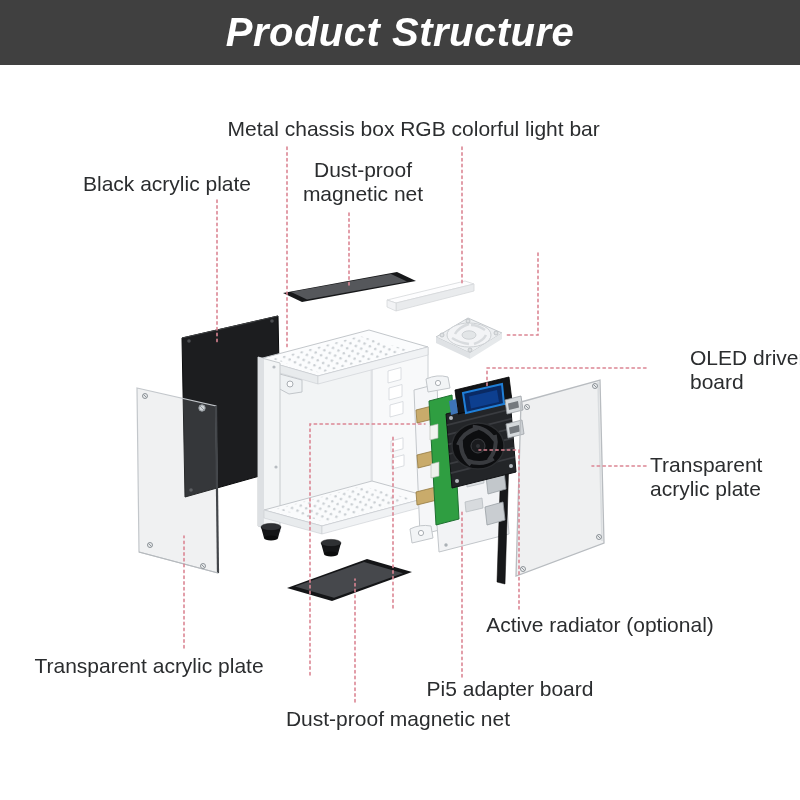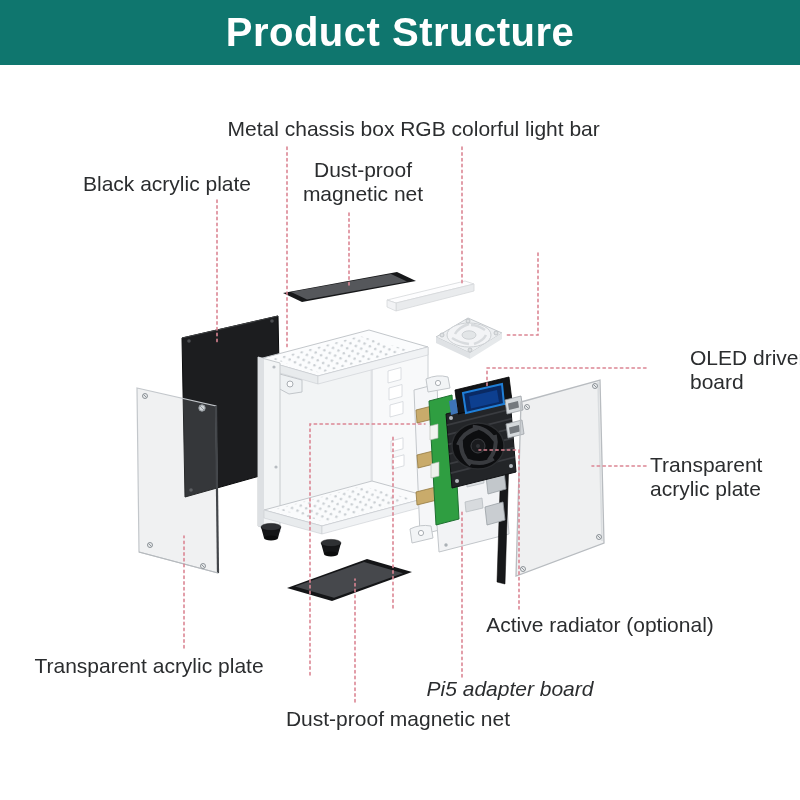--- a/index.html
+++ b/index.html
@@ -14,31 +14,31 @@
   .ctr{transform:translateX(-50%);text-align:center;}
   #lbl-chassis{left:311px;top:116px;}
   #lbl-rgb{left:500px;top:116px;}
   #lbl-black-plate{left:167px;top:171px;}
   #lbl-net-top{left:363px;top:158px;width:140px;}
   #lbl-fan{left:552px;top:225px;}
   #lbl-oled{left:650px;top:346px;width:138px;margin-left:40px;}
   #lbl-plate-right{left:650px;top:453px;width:138px;}
   #lbl-radiator{left:600px;top:612px;}
   #lbl-raspi{left:364px;top:610px;width:118px;}
-  #lbl-adapter{left:510px;top:676px;font-style:italic;}
+  #lbl-adapter{left:510px;top:676px;}
   #lbl-acrylic{left:305px;top:677px;}
   #lbl-net-bottom{left:398px;top:706px;}
   #lbl-plate-left{left:149px;top:653px;}
 </style>
 </head>
 <body>
 
 <div id="stage">
 
-  <div id="banner" style="background: #0f766e; color: rgb(255, 255, 255);">
+  <div id="banner" style="background: #404040; color: rgb(255, 255, 255); font-style: italic;">
     <span class="title">Product Structure</span>
   </div>
 
   <svg id="diagram-svg" viewBox="0 0 800 800" xmlns="http://www.w3.org/2000/svg">
     <defs>
       <pattern id="perf" width="9" height="8" patternUnits="userSpaceOnUse" patternTransform="rotate(-15)">
         <circle cx="2.2" cy="2.2" r="1.25" fill="#c9ced2"></circle>
         <circle cx="6.7" cy="6.2" r="1.25" fill="#c9ced2"></circle>
       </pattern>
     </defs>

